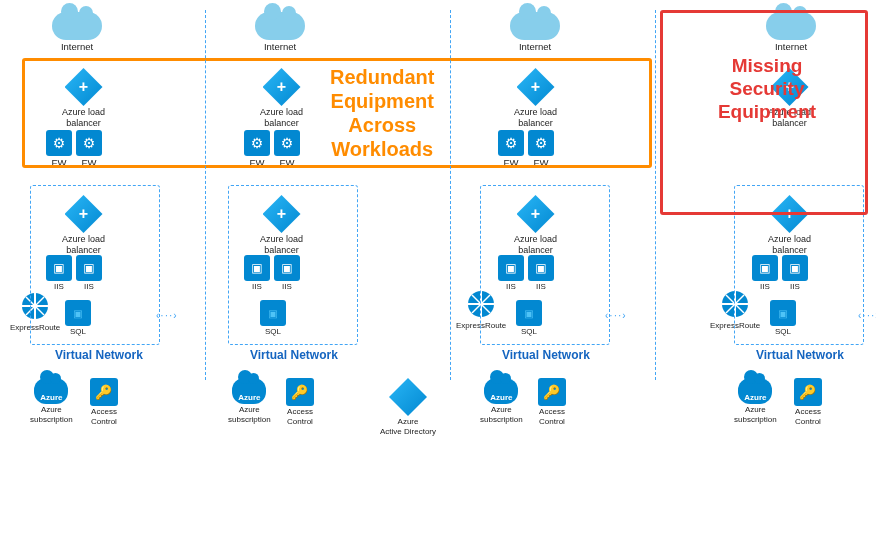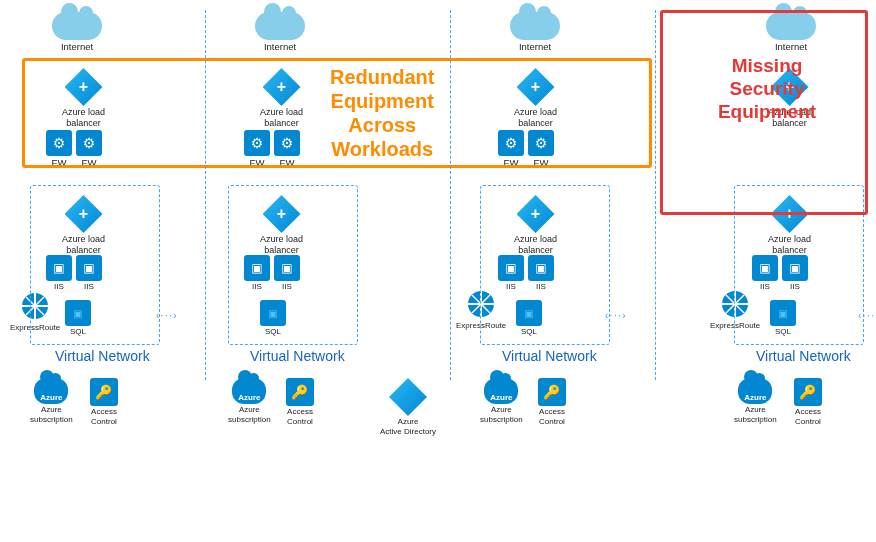--- a/index.html
+++ b/index.html
@@ -160,23 +160,24 @@
 
     
     .txt {
       font-size: 9.5px;
       color: #222;
       text-align: center;
       line-height: 1.2;
     }
 
     .txt-blue {
-      font-size: 14px;
+      font-size: 12px;
       color: #1565C0;
       text-align: center;
+      font-weight: bold;
     }
 
     .floatbox {
       position: absolute;
       display: flex;
       flex-direction: column;
       align-items: center;
       gap: 1px;
     }
 

